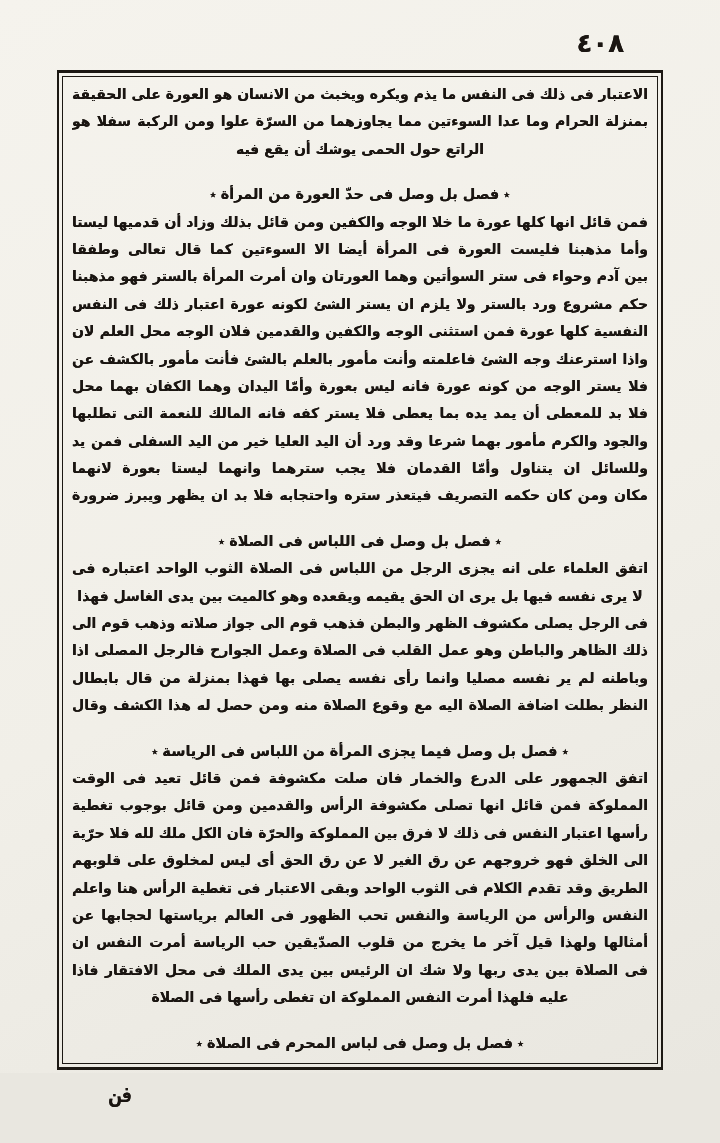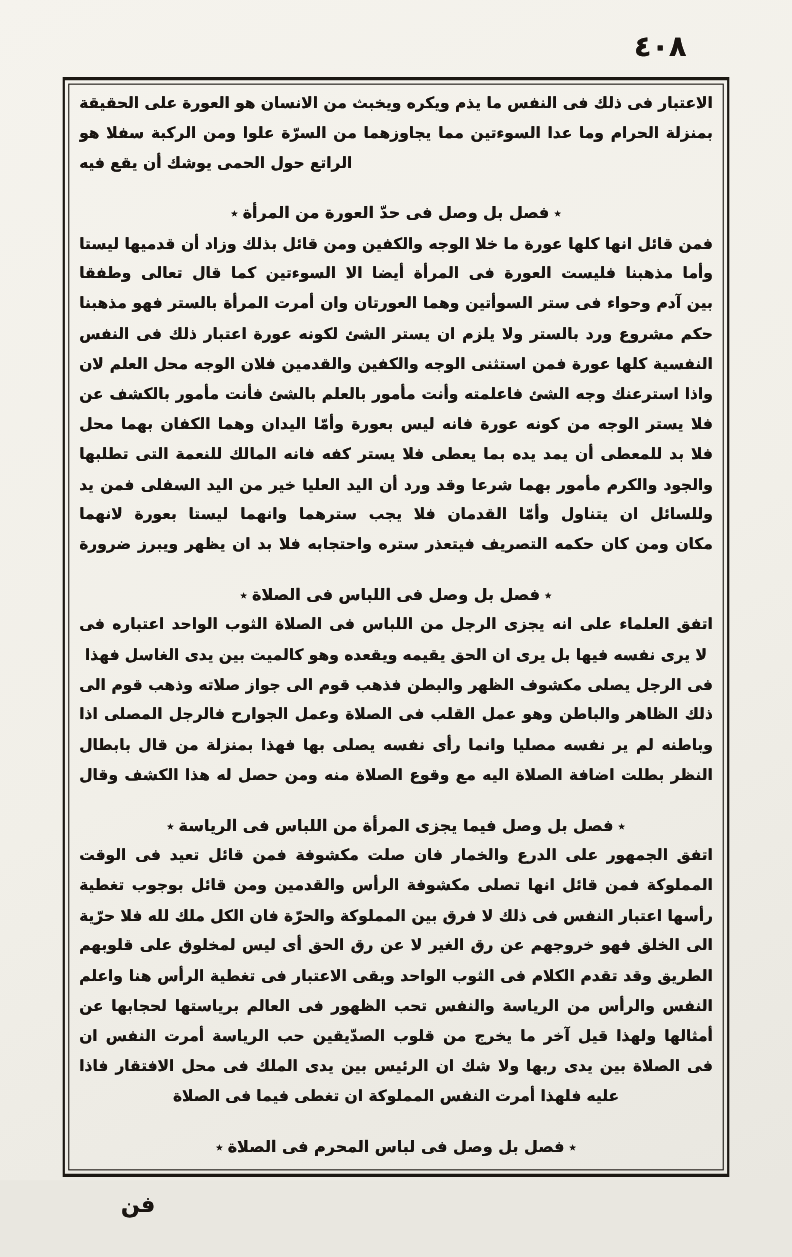--- a/index.html
+++ b/index.html
@@ -35,28 +35,29 @@
     position:absolute;top:4px;bottom:4px;left:9px;right:9px;
     overflow:hidden;
   }
   .ln{
     height:27.4px;line-height:27.4px;
     font-size:14px;font-weight:700;
     white-space:normal;overflow:hidden;
     text-shadow:0 0 0.5px currentColor;
   }
   .ln.j{text-align:justify;text-align-last:justify;}
-  .ln.r{text-align:left;}
+  .ln.r{text-align:center;}
   .ln.c{text-align:center;}
   .ln.h{text-align:center;font-size:14.5px;margin-top:18px;}
   .orn{display:inline-block;padding:0 4px;font-size:13px;vertical-align:baseline;}
   .catchword{
     position:absolute;top:1083px;left:110px;
     font-size:20px;font-weight:700;
     text-shadow:0 0 0.6px currentColor;
+    font-family:Liberation Mono, monospace;
   }
 </style>
 </head>
 <body>
 
 <div class="page" dir="rtl">
   <div class="page-number">٤٠٨</div>
 
   <div class="frame-outer">
     <div class="frame-inner">
@@ -85,20 +86,20 @@
           <div class="ln j">النظر بطلت اضافة الصلاة اليه مع وقوع الصلاة منه ومن حصل له هذا الكشف وقال لا يمكن ان يكون الامر الا هكذا</div>
           <div class="ln h"><span class="orn">٭</span><span>فصل بل وصل فيما يجزى المرأة من اللباس فى الرياسة</span><span class="orn">٭</span></div>
           <div class="ln j">اتفق الجمهور على الدرع والخمار فان صلت مكشوفة فمن قائل تعيد فى الوقت وبعده ومن قائل تعيد فى الوقت وأمّا المرأة</div>
           <div class="ln j">المملوكة فمن قائل انها تصلى مكشوفة الرأس والقدمين ومن قائل بوجوب تغطية رأسها ومن قائل باستحباب تغطية</div>
           <div class="ln j">رأسها اعتبار النفس فى ذلك لا فرق بين المملوكة والحرّة فان الكل ملك لله فلا حرّية عن الله فاذا أضيفت الحرّية</div>
           <div class="ln j">الى الخلق فهو خروجهم عن رق الغير لا عن رق الحق أى ليس لمخلوق على قلوبهم سبيل ولا حكم فهذا معنى الحرّية فى</div>
           <div class="ln j">الطريق وقد تقدم الكلام فى الثوب الواحد وبقى الاعتبار فى تغطية الرأس هنا واعلم ان المرأة لما كانت فى الاعتبار</div>
           <div class="ln j">النفس والرأس من الرياسة والنفس تحب الظهور فى العالم برياستها لحجابها عن رياسة سيدها عليها وطلب شفوفها على</div>
           <div class="ln j">أمثالها ولهذا قيل آخر ما يخرج من قلوب الصدّيقين حب الرياسة أمرت النفس ان تغطى رأسها أى تستر رياستها فانها</div>
           <div class="ln j">فى الصلاة بين يدى ربها ولا شك ان الرئيس بين يدى الملك فى محل الافتقار فاذا خرج الى من هو دونه أظهر رياسته</div>
-          <div class="ln c">عليه فلهذا أمرت النفس المملوكة ان تغطى فيما فى الصلاة</div>
+          <div class="ln c">عليه فلهذا أمرت النفس المملوكة ان تغطى رأسها فى الصلاة</div>
           <div class="ln h"><span class="orn">٭</span><span>فصل بل وصل فى لباس المحرم فى الصلاة</span><span class="orn">٭</span></div>
         </div>
     </div>
   </div>
 
   <div class="catchword">فن</div>
 </div>
 
 </body></html>

